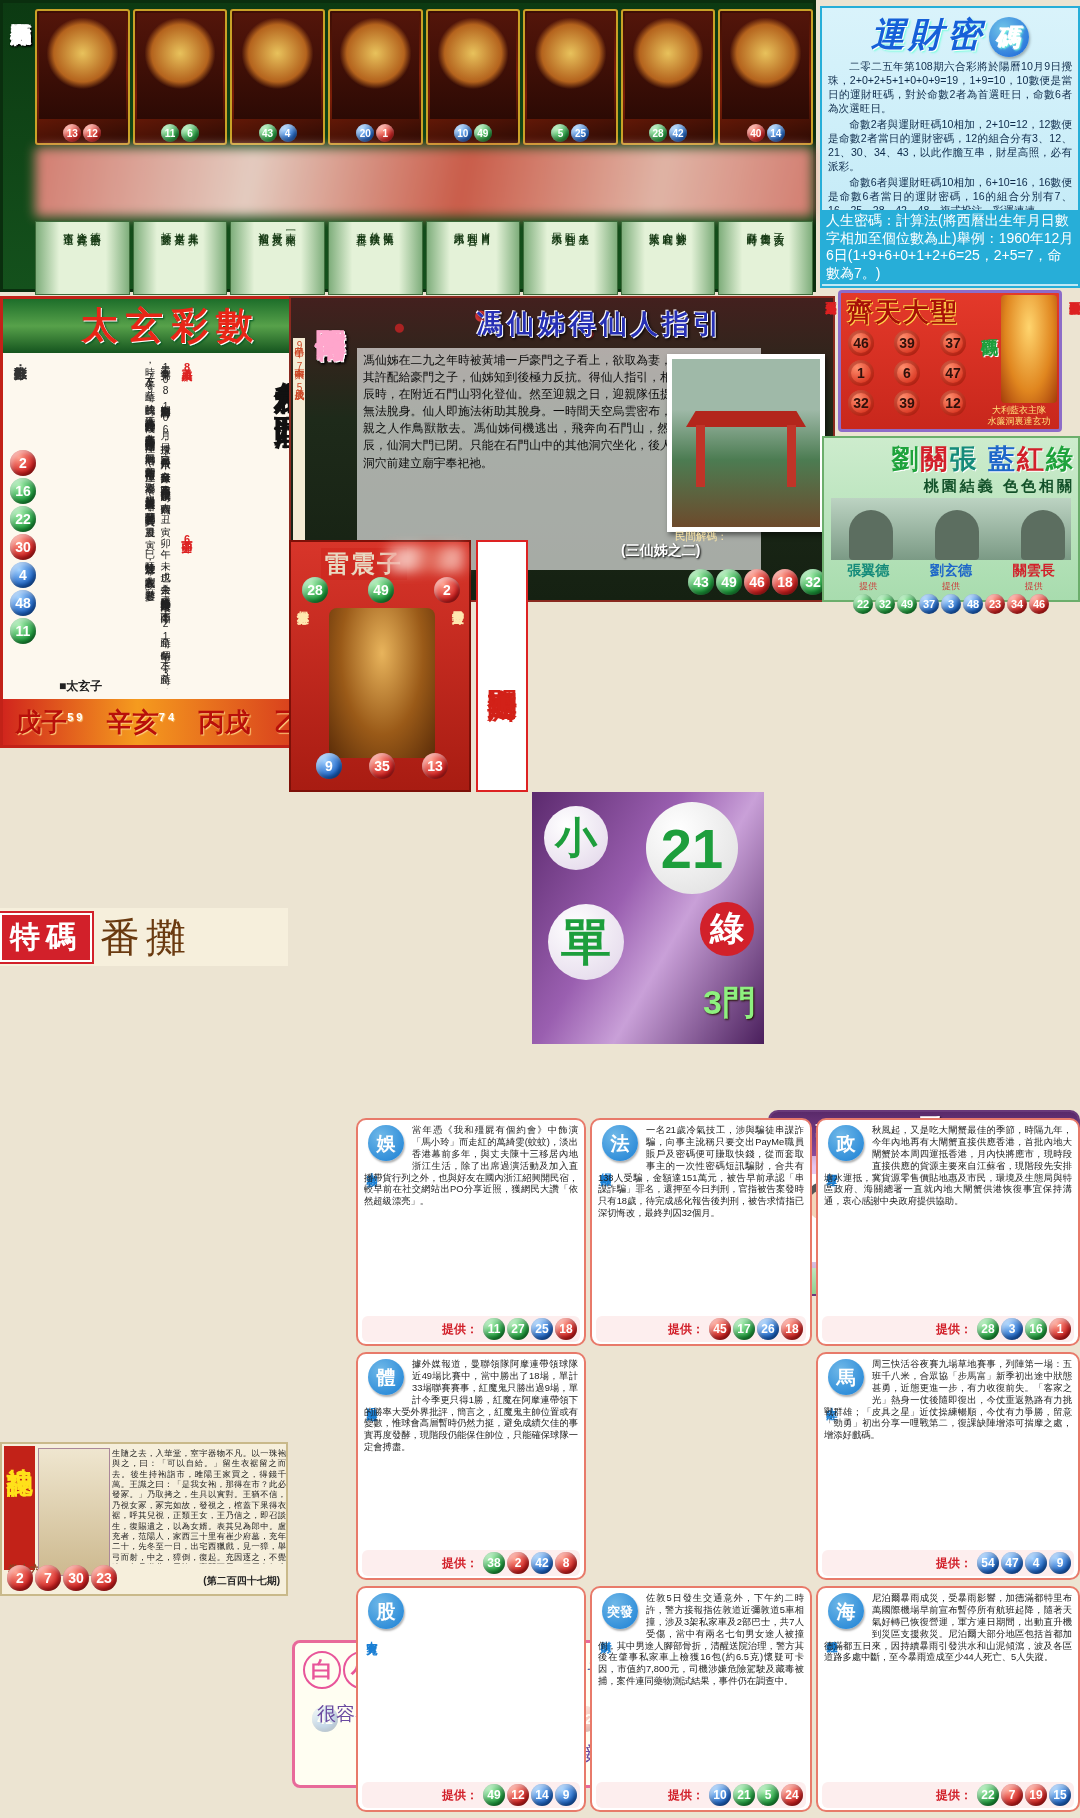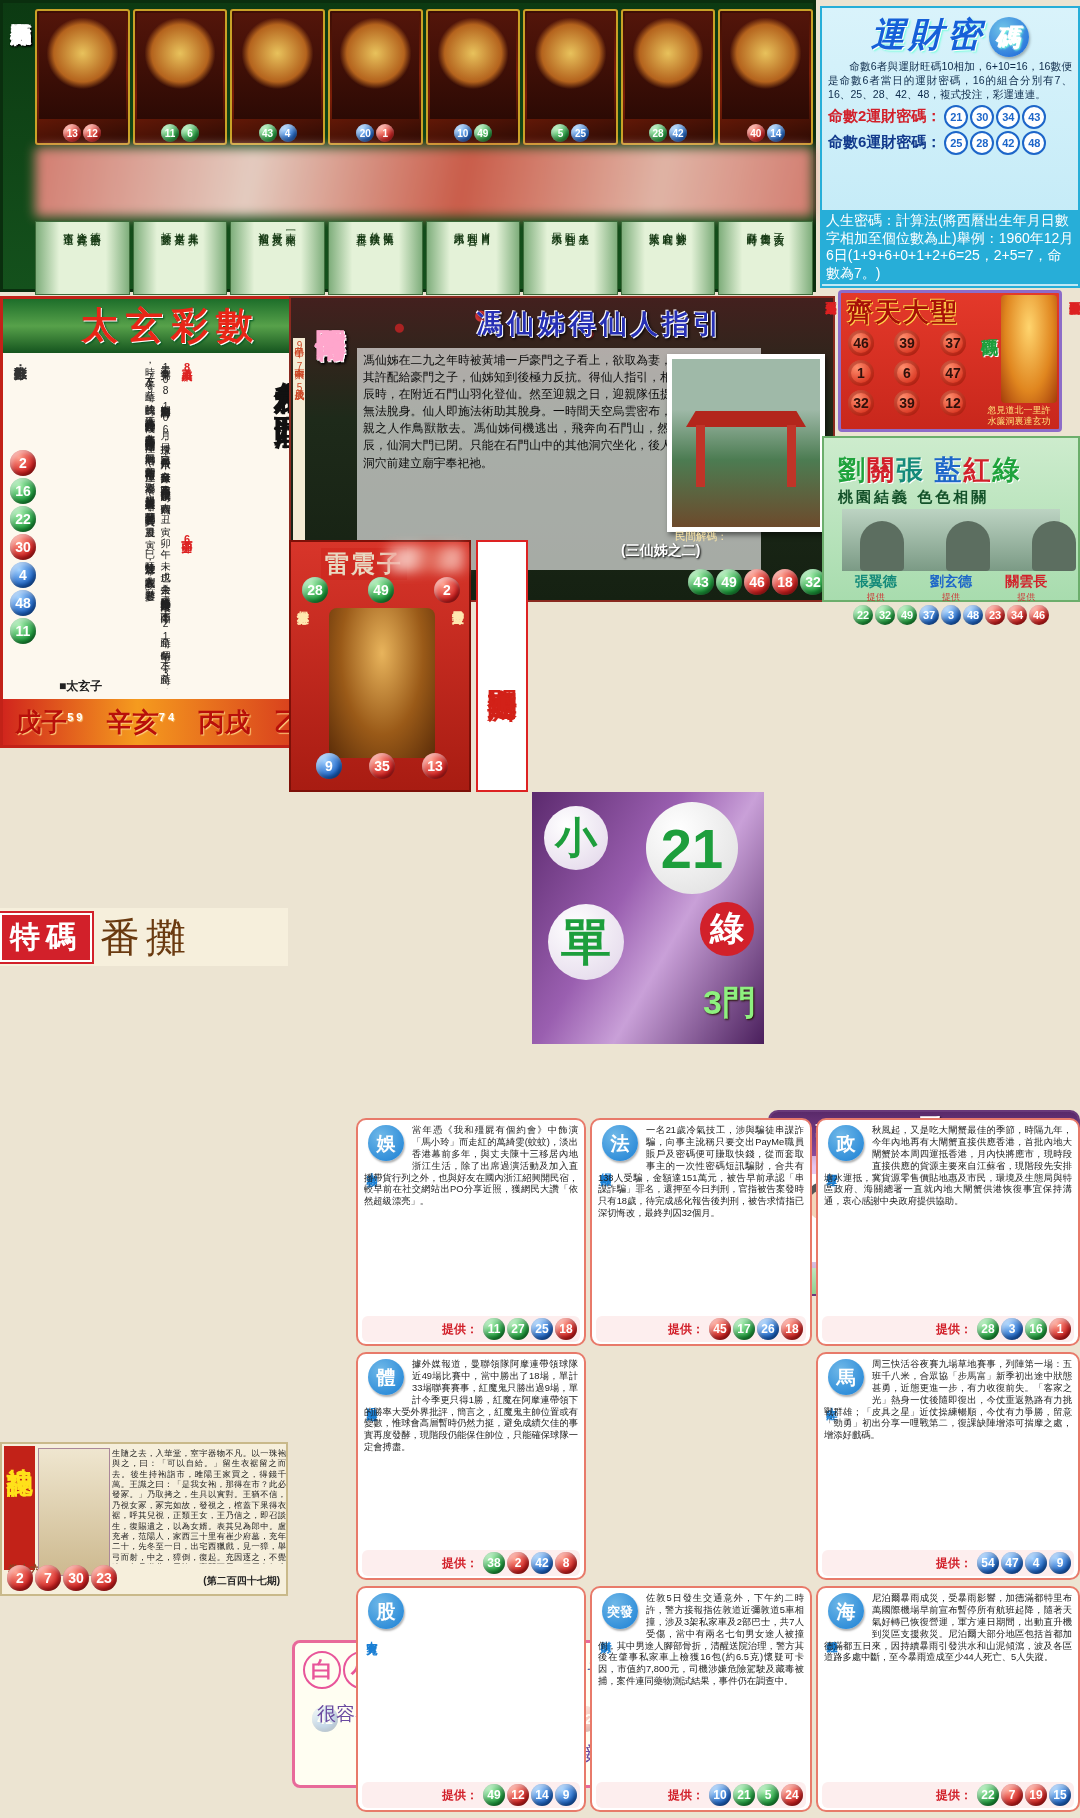--- a/index.html
+++ b/index.html
@@ -68,21 +68,21 @@
   #qitian{left:820px;top:290px;width:260px;height:142px;display:flex;gap:2px}
   .qt-side{width:16px;color:#d22;font-size:11px;font-weight:bold;line-height:1;padding-top:4px}
   .qt-box{flex:1;background:linear-gradient(#e4392a,#c8271c);border:3px solid #8d6cc8;border-radius:4px;position:relative}
   .qt-title{position:absolute;left:6px;top:2px;font-size:26px;font-weight:bold;color:#a80f08;letter-spacing:2px;text-shadow:1px 1px 0 #ffd24a,-1px -1px 0 #ffd24a}
   .qt-badge{position:absolute;right:58px;top:32px;height:64px;color:#1d9e3c;font-size:17px;font-weight:bold;text-shadow:1px 1px 0 #fff}
   .qt-monkey{position:absolute;right:2px;top:2px;width:56px;height:108px;background:radial-gradient(ellipse at 50% 30%,#ffd56e,#e0861f 60%,#a33c0a);border-radius:4px}
   .qt-grid{position:absolute;left:6px;top:34px;width:150px}
   .qt-grid .row{display:flex;gap:18px;margin:2px 0}
   .qt-cap{position:absolute;right:2px;bottom:2px;width:76px;color:#ffe27a;font-size:9px;line-height:1.2;text-align:center}
   
-  #liuguan{left:822px;top:436px;width:258px;height:166px;background:linear-gradient(#cdeccd,#a8dcae);border:2px solid #6cae6c;text-align:left;padding:14px}
+  #liuguan{left:822px;top:436px;width:258px;height:166px;background:linear-gradient(#cdeccd,#a8dcae);border:2px solid #6cae6c;text-align:right;padding:3px}
   .lg-title{font-size:27px;font-weight:bold;letter-spacing:2px;text-shadow:1px 1px 0 #fff}
   .lg-sub{font-size:15px;font-weight:bold;color:#14522a;letter-spacing:3px}
   .lg-photo{position:relative;height:62px;margin:2px 4px;background:linear-gradient(#bcd3c2,#7b9a85)}
   .lg-st{position:absolute;bottom:0;width:44px;height:50px;background:#5c6e60;border-radius:22px 22px 4px 4px}
   .lg-names{display:flex;justify-content:space-around;font-size:14px;font-weight:bold}
   .lg-prov{display:flex;justify-content:space-around;font-size:9px;color:#c33}
   .lg-balls{display:flex;justify-content:center}
   
   #leizhen{left:289px;top:540px;width:182px;height:252px;background:linear-gradient(#d8352a,#a81c12);border:2px solid #7d1008;position:relative}
   .lz-title{position:absolute;left:30px;top:6px;font-size:24px;font-weight:bold;color:#e8d9c2;background:rgba(200,30,20,.35);padding:0 4px;letter-spacing:2px}
@@ -250,20 +250,22 @@
       <div class="card-text cols">
           <span class="vline">乙吉大亥</span>
           <span class="vline">生發貴四</span>
           <span class="vline">喜財時時</span>
         </div>
     </div>
   </section>
 
   <section id="yuncai">
     <div class="yc-title"><span>運財密</span><span class="yc-badge">碼</span></div>
+    <p class="yc-p">二零二五年第108期六合彩將於陽曆10月9日攪珠，2+0+2+5+1+0+0+9=19，1+9=10，10數便是當日的運財旺碼，對於命數2者為首選旺日，命數6者為次選旺日。</p>
+    <p class="yc-p">命數2者與運財旺碼10相加，2+10=12，12數便是命數2者當日的運財密碼，12的組合分有3、12、21、30、34、43，以此作膽互串，財星高照，必有派彩。</p>
     <p class="yc-p">命數6者與運財旺碼10相加，6+10=16，16數便是命數6者當日的運財密碼，16的組合分別有7、16、25、28、42、48，複式投注，彩運連連。</p>
     <div class="yc-row">
         <span class="yc-lab2">命數2運財密碼：</span>
         <span class="oline b20" style="display:flex">
           <span class="ball g">21</span>
           <span class="ball r">30</span>
           <span class="ball r">34</span>
           <span class="ball g">43</span>
         </span>
       </div>
@@ -346,21 +348,21 @@
             <span class="ball r">1</span>
             <span class="ball g">6</span>
             <span class="ball b">47</span>
           </div>
         <div class="row qb b26">
             <span class="ball g">32</span>
             <span class="ball g">39</span>
             <span class="ball r">12</span>
           </div>
       </div>
-      <div class="qt-cap"><span>忽見道北一里許</span><br><span>水簾洞裏達玄功</span></div>
+      <div class="qt-cap"><span>大利藍衣主隊</span><br><span>水簾洞裏達玄功</span></div>
     </div>
     <div class="qt-side v">護唐僧而取西天之懺</div>
   </section>
 
   <section id="liuguan">
     <div class="lg-title">
       <span style="color:#1fa33c">劉</span><span style="color:#d2202a">關</span><span style="color:#148a7a">張</span>
       <span style="color:#1d66c9">藍</span><span style="color:#d2202a">紅</span><span style="color:#1fa33c">綠</span>
     </div>
     <div class="lg-sub">桃園結義 色色相關</div>

